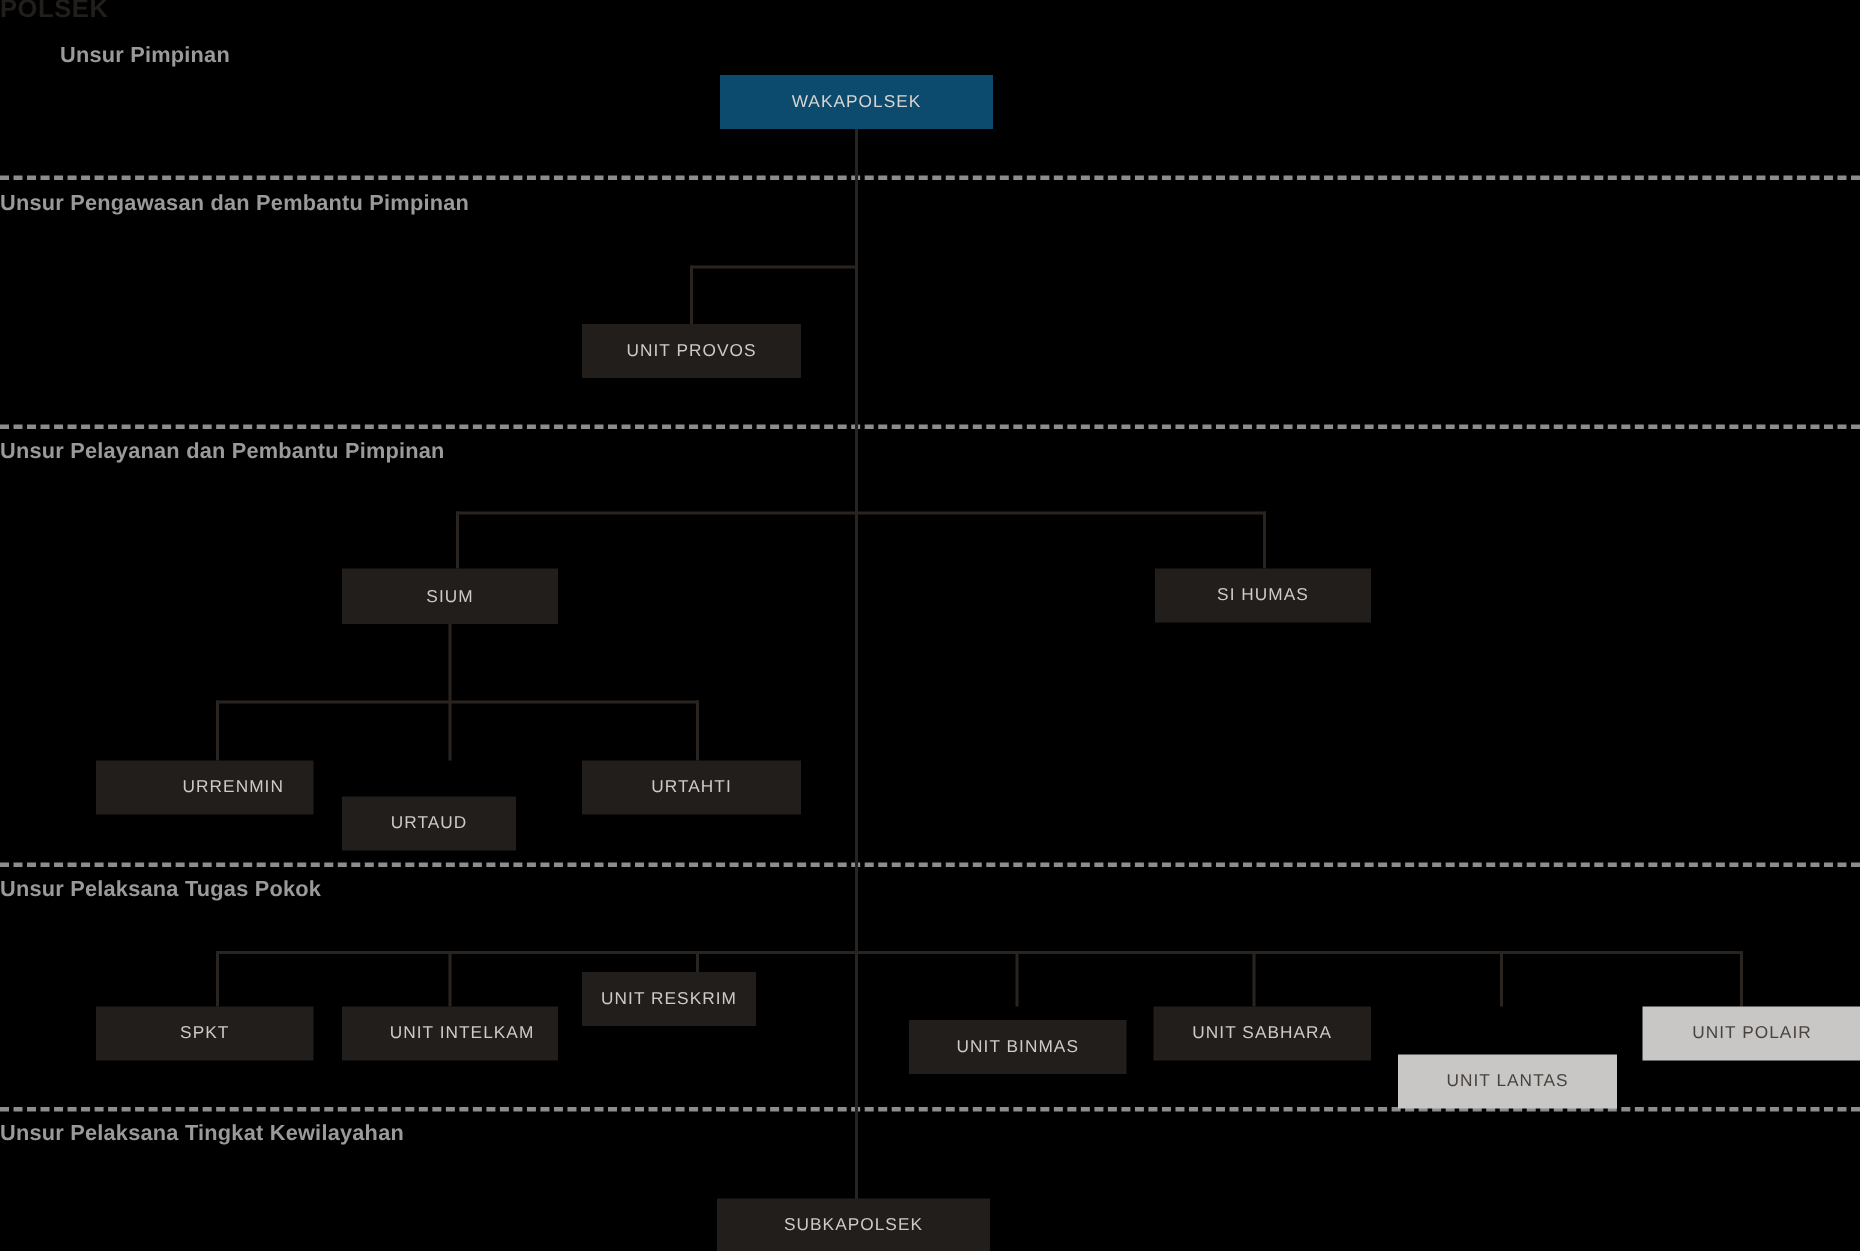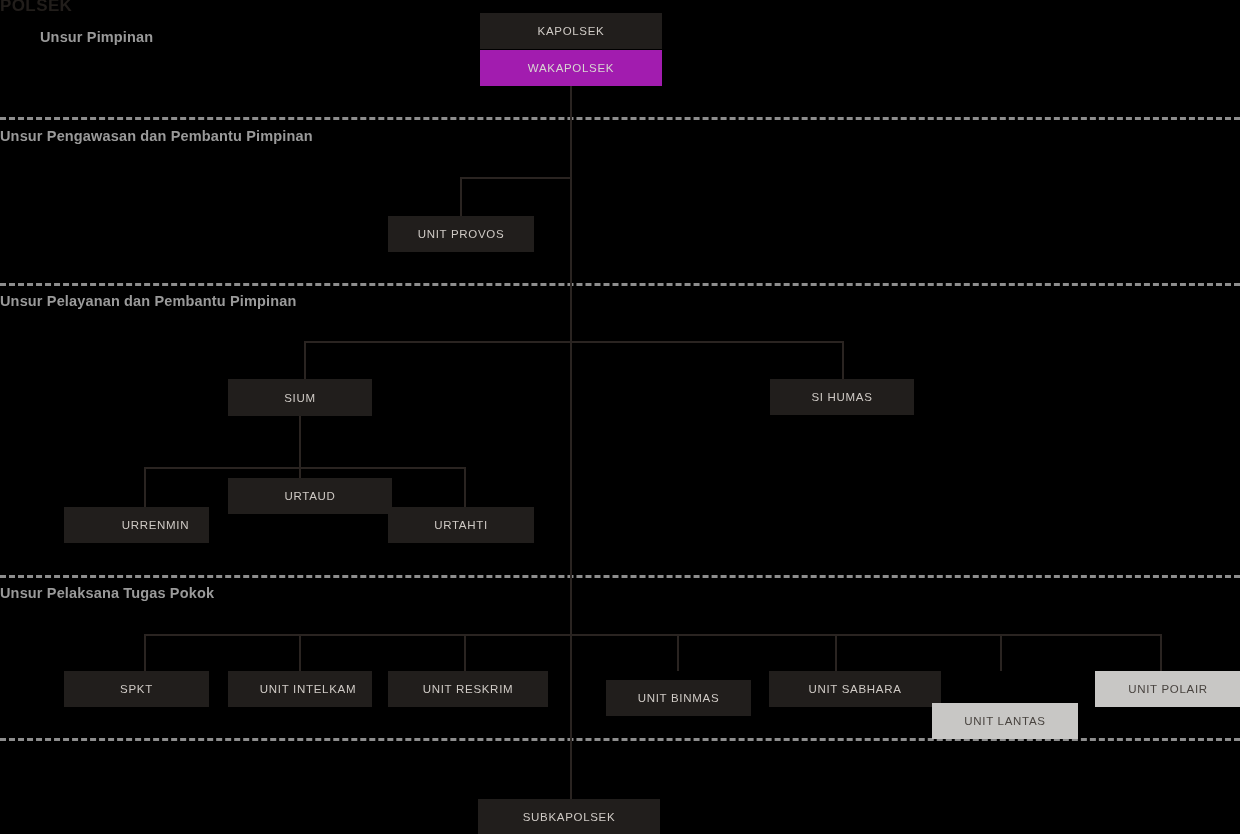--- a/index.html
+++ b/index.html
@@ -70,83 +70,83 @@
     font-size: 11.5px;
     letter-spacing: 0.7px;
     box-sizing: border-box;
     white-space: nowrap;
   }
   .box.dark {
     background: #211e1c;
     color: #cfcac5;
   }
   .box.mid {
-    background: #a21caf;
+    background: #0c4a6e;
     color: #d8d5d2;
   }
   .box.light {
     background: #c8c7c5;
     color: #48433f;
   }
 </style>
 </head>
 <body>
 
 <div id="chart">
 
   <div class="page-title">POLSEK</div>
 
   <div class="sec-label" style="top:29px;margin-left:40px;">Unsur Pimpinan</div>
   <div class="sec-label" style="top:128px;">Unsur Pengawasan dan Pembantu Pimpinan</div>
   <div class="sec-label" style="top:293px;">Unsur Pelayanan dan Pembantu Pimpinan</div>
   <div class="sec-label" style="top:585px;">Unsur Pelaksana Tugas Pokok</div>
+  <div class="sec-label" style="top:748px;">Unsur Pelaksana Tingkat Kewilayahan</div>
 
   <div class="sep" style="top:117px;"></div>
   <div class="sep" style="top:283px;"></div>
   <div class="sep" style="top:575px;"></div>
   <div class="sep" style="top:738px;"></div>
 
   <div class="line-v" style="left:570px; top:86px;  height:716px;"></div>
 
-  <div class="box dark" style="left:480px; top:13px; width:182px; height:36px;">KAPOLSEK</div>
   <div class="box mid" style="left:480px; top:50px; width:182px; height:36px;">WAKAPOLSEK</div>
 
   <div class="line-h" style="left:460px; top:177px; width:111px;"></div>
   <div class="line-v" style="left:460px; top:177px; height:39px;"></div>
   <div class="box dark" style="left:388px; top:216px; width:146px; height:36px;">UNIT PROVOS</div>
 
   <div class="line-h" style="left:304px; top:341px; width:540px;"></div>
   <div class="line-v" style="left:304px; top:341px; height:38px;"></div>
   <div class="line-v" style="left:842px; top:341px; height:38px;"></div>
 
   <div class="box dark" style="left:228px; top:379px; width:144px; height:37px;">SIUM</div>
   <div class="box dark" style="left:770px; top:379px; width:144px; height:36px;">SI HUMAS</div>
 
   <div class="line-v" style="left:299px; top:416px; height:51px;"></div>
   <div class="line-h" style="left:144px; top:467px; width:322px;"></div>
   <div class="line-v" style="left:144px; top:467px; height:40px;"></div>
   <div class="line-v" style="left:299px; top:467px; height:40px;"></div>
   <div class="line-v" style="left:464px; top:467px; height:40px;"></div>
 
   <div class="box dark" style="left:64px;  top:507px; width:145px; height:36px;padding-left:38px;">URRENMIN</div>
-  <div class="box dark" style="left:228px; top:478px; width:164px; height:36px;">URTAUD</div>
+  <div class="box dark" style="left:228px; top:531px; width:116px; height:36px;">URTAUD</div>
   <div class="box dark" style="left:388px; top:507px; width:146px; height:36px;">URTAHTI</div>
 
   <div class="line-h" style="left:144px; top:634px; width:1018px;"></div>
   <div class="line-v" style="left:144px;  top:634px; height:37px;"></div>
   <div class="line-v" style="left:299px;  top:634px; height:37px;"></div>
   <div class="line-v" style="left:464px;  top:634px; height:37px;"></div>
   <div class="line-v" style="left:677px;  top:634px; height:37px;"></div>
   <div class="line-v" style="left:835px;  top:634px; height:37px;"></div>
   <div class="line-v" style="left:1000px; top:634px; height:37px;"></div>
   <div class="line-v" style="left:1160px; top:634px; height:37px;"></div>
 
   <div class="box dark" style="left:64px;   top:671px; width:145px; height:36px;">SPKT</div>
   <div class="box dark" style="left:228px;  top:671px; width:144px; height:36px;padding-left:16px;">UNIT INTELKAM</div>
-  <div class="box dark" style="left:388px;  top:671px; width:160px; height:36px;">UNIT RESKRIM</div>
+  <div class="box dark" style="left:388px;  top:648px; width:116px; height:36px;">UNIT RESKRIM</div>
   <div class="box dark" style="left:606px;  top:648px; width:145px; height:36px;margin-top:32px;">UNIT BINMAS</div>
-  <div class="box dark" style="left:769px;  top:671px; width:172px; height:36px;">UNIT SABHARA</div>
+  <div class="box dark" style="left:769px;  top:671px; width:145px; height:36px;">UNIT SABHARA</div>
   <div class="box light" style="left:932px;  top:703px; width:146px; height:36px;text-align:center;">UNIT LANTAS</div>
   <div class="box light" style="left:1095px; top:671px; width:146px; height:36px;">UNIT POLAIR</div>
 
   <div class="box dark" style="left:478px; top:799px; width:182px; height:36px;">SUBKAPOLSEK</div>
 
 </div>
 
 </body></html>

